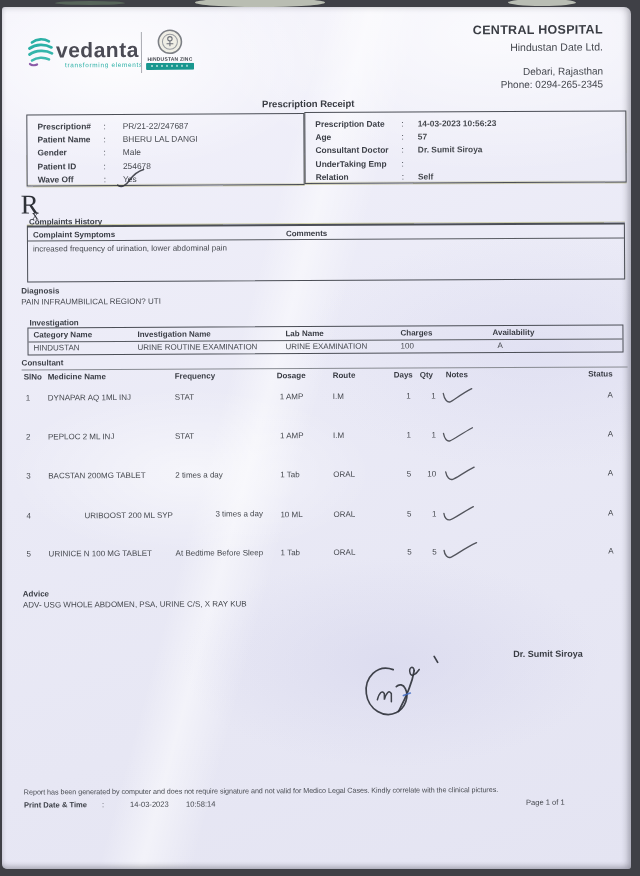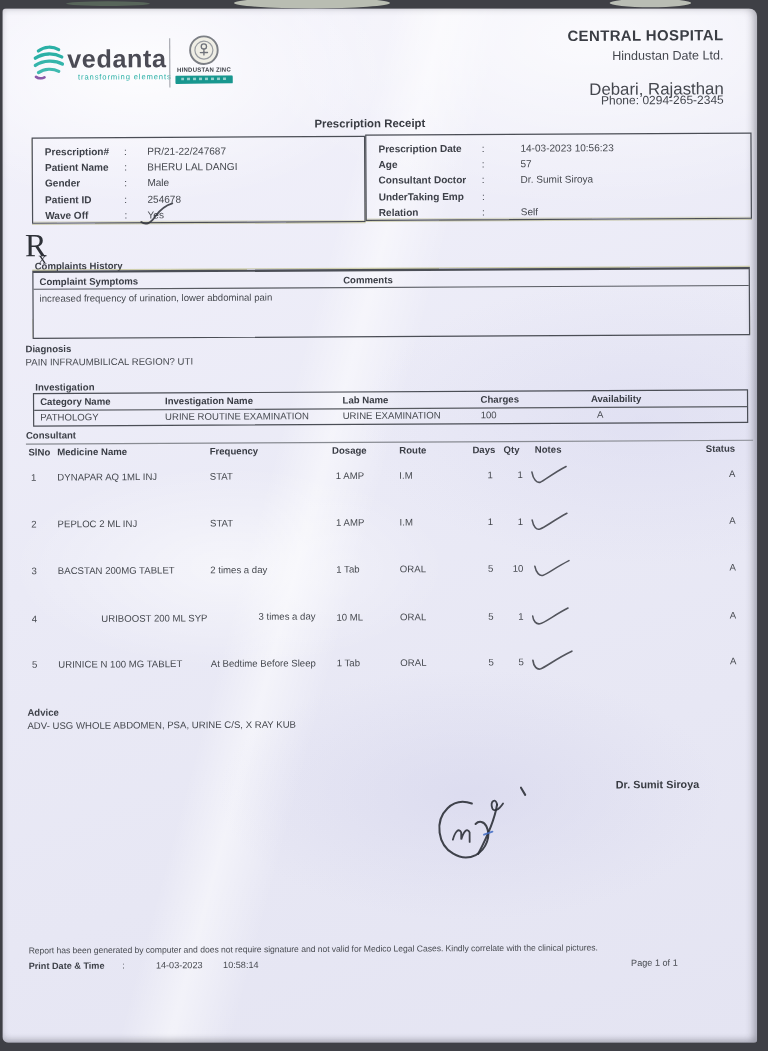--- a/index.html
+++ b/index.html
@@ -28,21 +28,21 @@
   .hdr8{font-size:8px;font-weight:700;color:#393c44;}
   
   .pbox{position:absolute;border:1.4px solid #4b4e56;box-shadow:0 1px 0 rgba(150,150,60,.35), inset 0 -1px 0 rgba(150,150,60,.25);}
   .pi-row{display:flex;line-height:13.2px;font-size:8.4px;}
   .pi-label{font-weight:700;color:#3d4048;}
   .pi-colon{color:#3d4048;}
   .pi-value{color:#46494f;}
   .box-l .pi-label{width:66px;}
   .box-l .pi-value{margin-left:17px;}
   .box-r .pi-label{width:86px;}
-  .box-r .pi-value{margin-left:30px;}
+  .box-r .pi-value{margin-left:14px;font-weight:bold;}
   
   .obox{position:absolute;border:1.5px solid #4b4e56;}
   .rowline{position:absolute;left:0;right:0;height:0;border-top:1px solid #575a61;}
   svg{display:block;}
 </style>
 </head>
 <body>
 
 <div id="stage">
 
@@ -76,21 +76,21 @@
         <path d="M14,13 v5 M11,16 h6" stroke="#6f727a" stroke-width="1.1" stroke-linecap="round"></path>
       </svg>
     </span>
     <span class="abs" style="left:147px;top:55px;width:50px;text-align:center;font-size:5px;font-weight:700;color:#3c3f46;letter-spacing:.2px;">HINDUSTAN ZINC</span>
     <span class="abs" style="left:148px;top:61.5px;width:48px;height:7px;background:#18978f;border-radius:1px;
                  background-image:repeating-linear-gradient(90deg, rgba(255,255,255,.55) 0 2px, rgba(255,255,255,0) 2px 5px);
                  background-size:80% 2px;background-position:center 2.5px;background-repeat:no-repeat, repeat;"></span>
 
     <span class="abs b" style="right:35px;top:24px;font-size:12.5px;color:#3a3d44;letter-spacing:.3px;">CENTRAL HOSPITAL</span>
     <span class="abs" style="right:35px;top:42px;font-size:10.5px;color:#44474e;">Hindustan Date Ltd.</span>
-    <span class="abs" style="right:35px;top:67px;font-size:14px;color:#44474e;">Debari, Rajasthan</span>
+    <span class="abs" style="right:35px;top:67px;font-size:10px;color:#44474e;">Debari, Rajasthan</span>
     <span class="abs" style="right:35px;top:80px;font-size:10px;color:#44474e;">Phone: 0294-265-2345</span>
 
     <span class="abs b" style="left:0;right:20px;top:98px;text-align:center;font-size:9.5px;color:#383b42;">Prescription Receipt</span>
 
     <div class="pbox box-l" style="left:28px;top:113px;width:278px;height:72px;padding:5px 0 0 10px;box-sizing:border-box;">
       <div class="pi-row">
         <span class="pi-label">Prescription#</span>
           <span class="pi-colon">:</span>
           <span class="pi-value">PR/21-22/247687</span>
       </div>
@@ -167,21 +167,21 @@
 
     <span class="abs lab" style="left:30px;top:317px;">Investigation</span>
     <div class="obox" style="left:28px;top:326px;width:594px;height:26px;">
       <div class="rowline" style="top:12.5px;"></div>
       <span class="abs hdr8" style="left:5px;top:2px;">Category Name</span>
       <span class="abs hdr8" style="left:109px;top:2px;">Investigation Name</span>
       <span class="abs hdr8" style="left:257px;top:2px;">Lab Name</span>
       <span class="abs hdr8" style="left:372px;top:2px;">Charges</span>
       <span class="abs hdr8" style="left:464px;top:2px;">Availability</span>
       <div>
-        <span class="abs cell" style="left:5px;top:14.5px;">PATHOLOGY</span>
+        <span class="abs cell" style="left:5px;top:14.5px;">HINDUSTAN</span>
         <span class="abs cell" style="left:109px;top:14.5px;">URINE ROUTINE EXAMINATION</span>
         <span class="abs cell" style="left:257px;top:14.5px;">URINE EXAMINATION</span>
         <span class="abs cell" style="left:372px;top:14.5px;">100</span>
         <span class="abs cell" style="left:469px;top:14.5px;">A</span>
       </div>
     </div>
 
     <span class="abs lab" style="left:22px;top:357px;">Consultant</span>
     <span class="abs" style="left:22px;top:368px;width:606px;height:0;border-top:1px solid #888b92;"></span>
 

